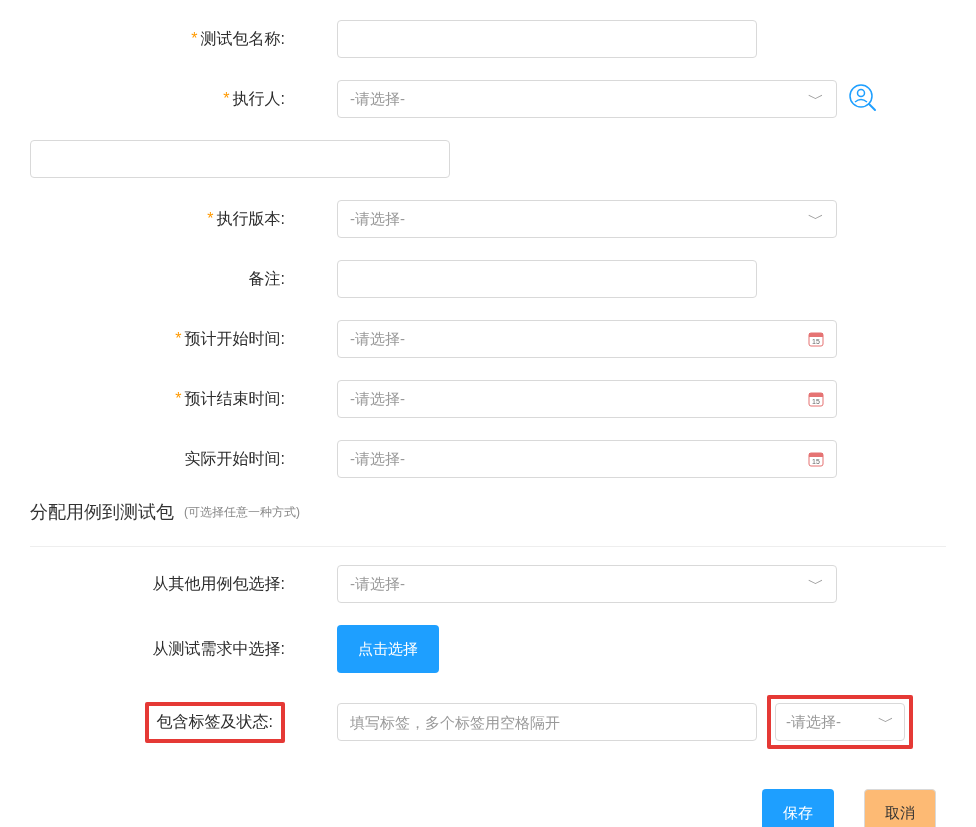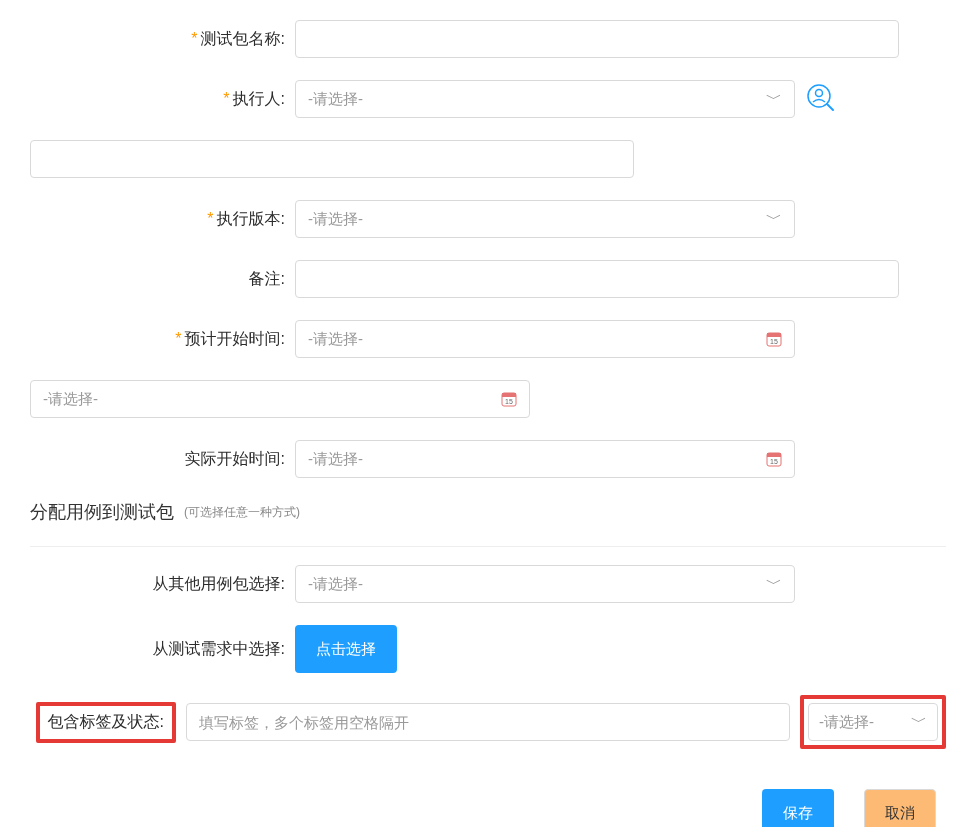--- a/index.html
+++ b/index.html
@@ -8,41 +8,42 @@
       font-size: 15px;
       color: #333;
       background: #fff;
       padding: 20px 30px;
       width: 976px;
     }
     .form-row {
       display: flex;
       align-items: center;
       margin-bottom: 22px;
+      gap: 42px;
     }
     .label {
       width: 265px;
       text-align: right;
       padding-right: 10px;
       font-size: 16px;
       color: #2c2c2c;
     }
     .required { color: #ff9900; margin-right: 3px; }
     .input-wrap { position: relative; display: flex; align-items: center; }
     input[type="text"], .select-box, .date-box, .tag-input {
       height: 38px;
       border: 1px solid #d9d9d9;
       border-radius: 4px;
       padding: 0 12px;
       font-size: 15px;
       color: #333;
       background: #fff;
       outline: none;
     }
-    input[type="text"] { width: 604px; }
+    input[type="text"] { width: 420px; }
     .select-box {
       width: 500px;
       display: flex;
       align-items: center;
       justify-content: space-between;
       cursor: pointer;
       color: #999;
     }
     .select-placeholder { color: #999; }
     .chevron-caret {
@@ -191,20 +192,21 @@
             <rect x="1" y="2" width="14" height="13" rx="2" fill="#fff" stroke="#e57373"></rect>
             <rect x="1" y="2" width="14" height="4" fill="#e57373"></rect>
             <text x="8" y="13" font-size="7" text-anchor="middle" fill="#666">15</text>
           </svg>
       </span>
     </div>
   </div>
 </div>
 
 <div class="form-row">
+  <div class="label"><span class="required">*</span><span>预计结束时间</span>:</div>
   <div class="input-wrap">
     <div class="date-box">
       <span class="select-placeholder">-请选择-</span>
       <span class="calendar-icon">
         <svg width="16" height="16" viewBox="0 0 16 16">
             <rect x="1" y="2" width="14" height="13" rx="2" fill="#fff" stroke="#e57373"></rect>
             <rect x="1" y="2" width="14" height="4" fill="#e57373"></rect>
             <text x="8" y="13" font-size="7" text-anchor="middle" fill="#666">15</text>
           </svg>
       </span>

